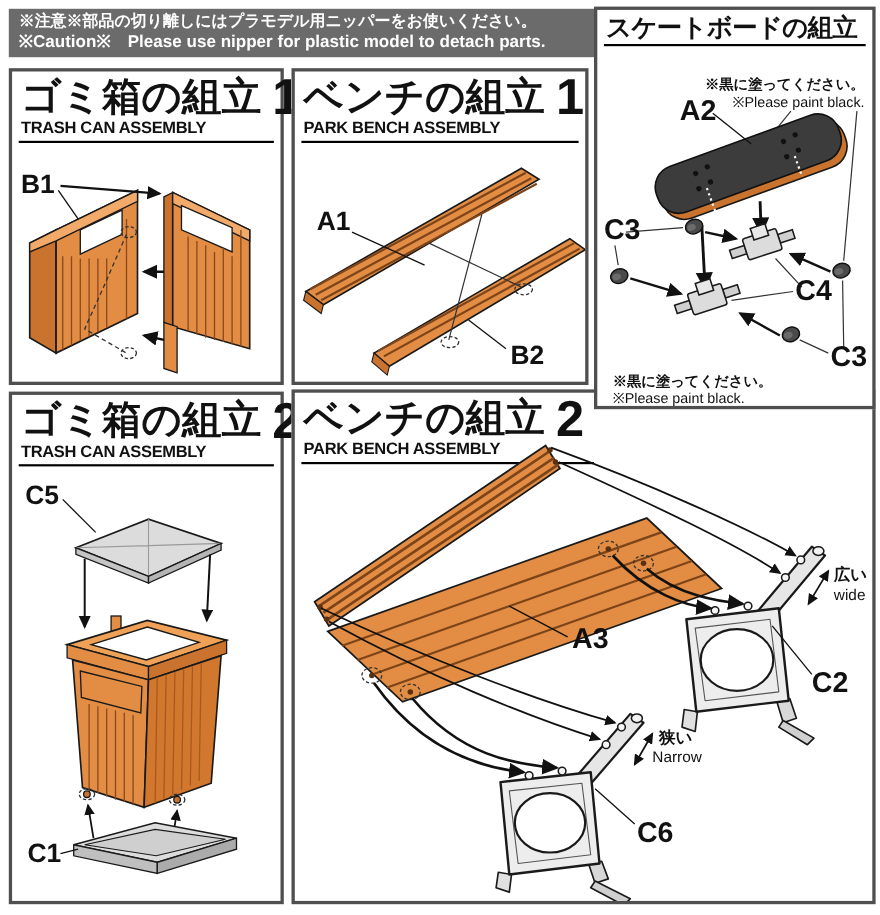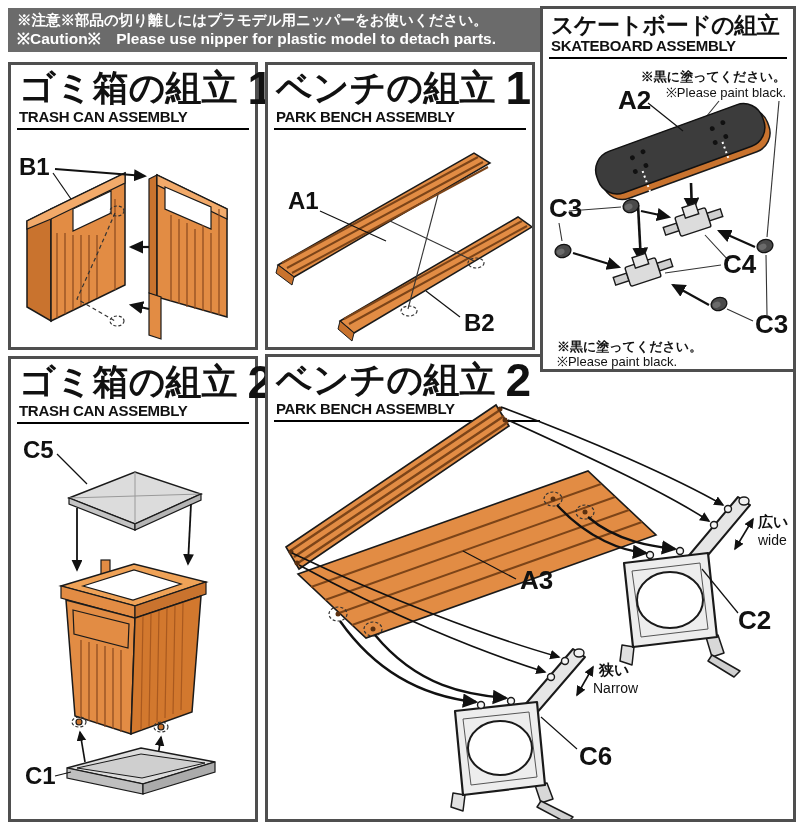--- a/index.html
+++ b/index.html
@@ -107,21 +107,20 @@
     <text x="20" y="60" class="plabel">A1</text>
     <text x="196" y="182" class="plabel">B2</text>
   </svg>
 </div>
 
 <div class="panel" id="panel-skate">
   <div class="hdr">
     <div class="hdr-line">
       <span class="jp">スケートボードの組立</span>
     </div>
-    <div class="en">SKATEBOARD ASSEMBLY</div>
   </div>
   <svg class="diagram" style="top:56px" width="250" height="304" viewBox="0 0 250 304">
     <text x="243" y="16" text-anchor="end" class="note">※黒に塗ってください。</text>
     <text x="243" y="32" text-anchor="end" class="note" style="font-weight:normal">※Please paint black.</text>
     <path d="M176,36 L150,68" stroke="#333" stroke-width="1.1"></path>
     <path d="M236,36 L224,172" stroke="#333" stroke-width="1.1"></path>
     <g transform="rotate(-20 137 86)">
       <rect x="53" y="69" width="176" height="44" rx="20" fill="#C9732E" stroke="#1A1A1A" stroke-width="1.5"></rect>
       <rect x="50" y="62" width="176" height="44" rx="20" fill="#3C3C3C" stroke="#111" stroke-width="1.5"></rect>
       <g fill="#111">

